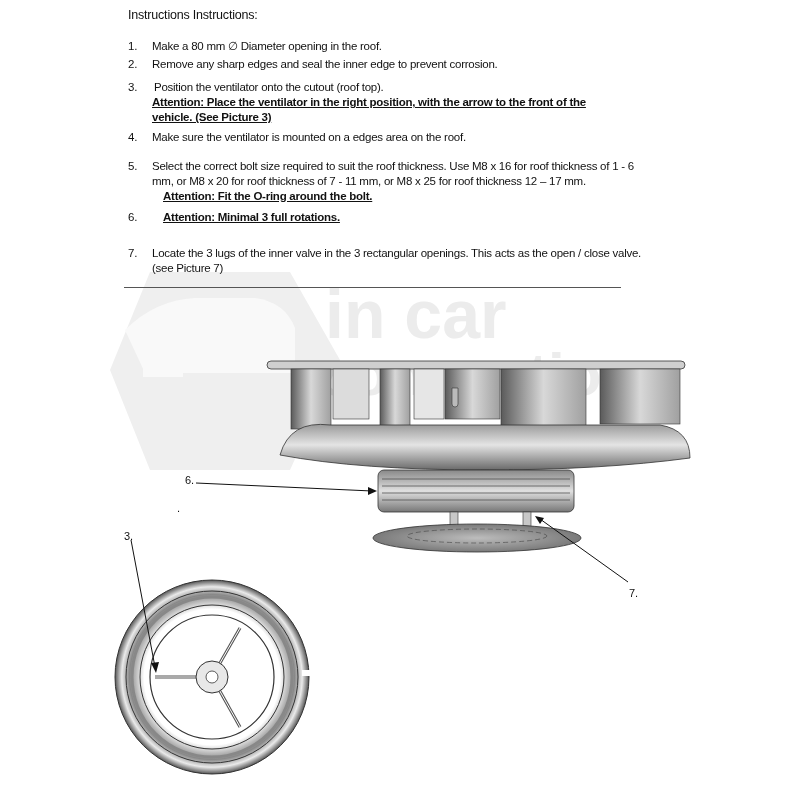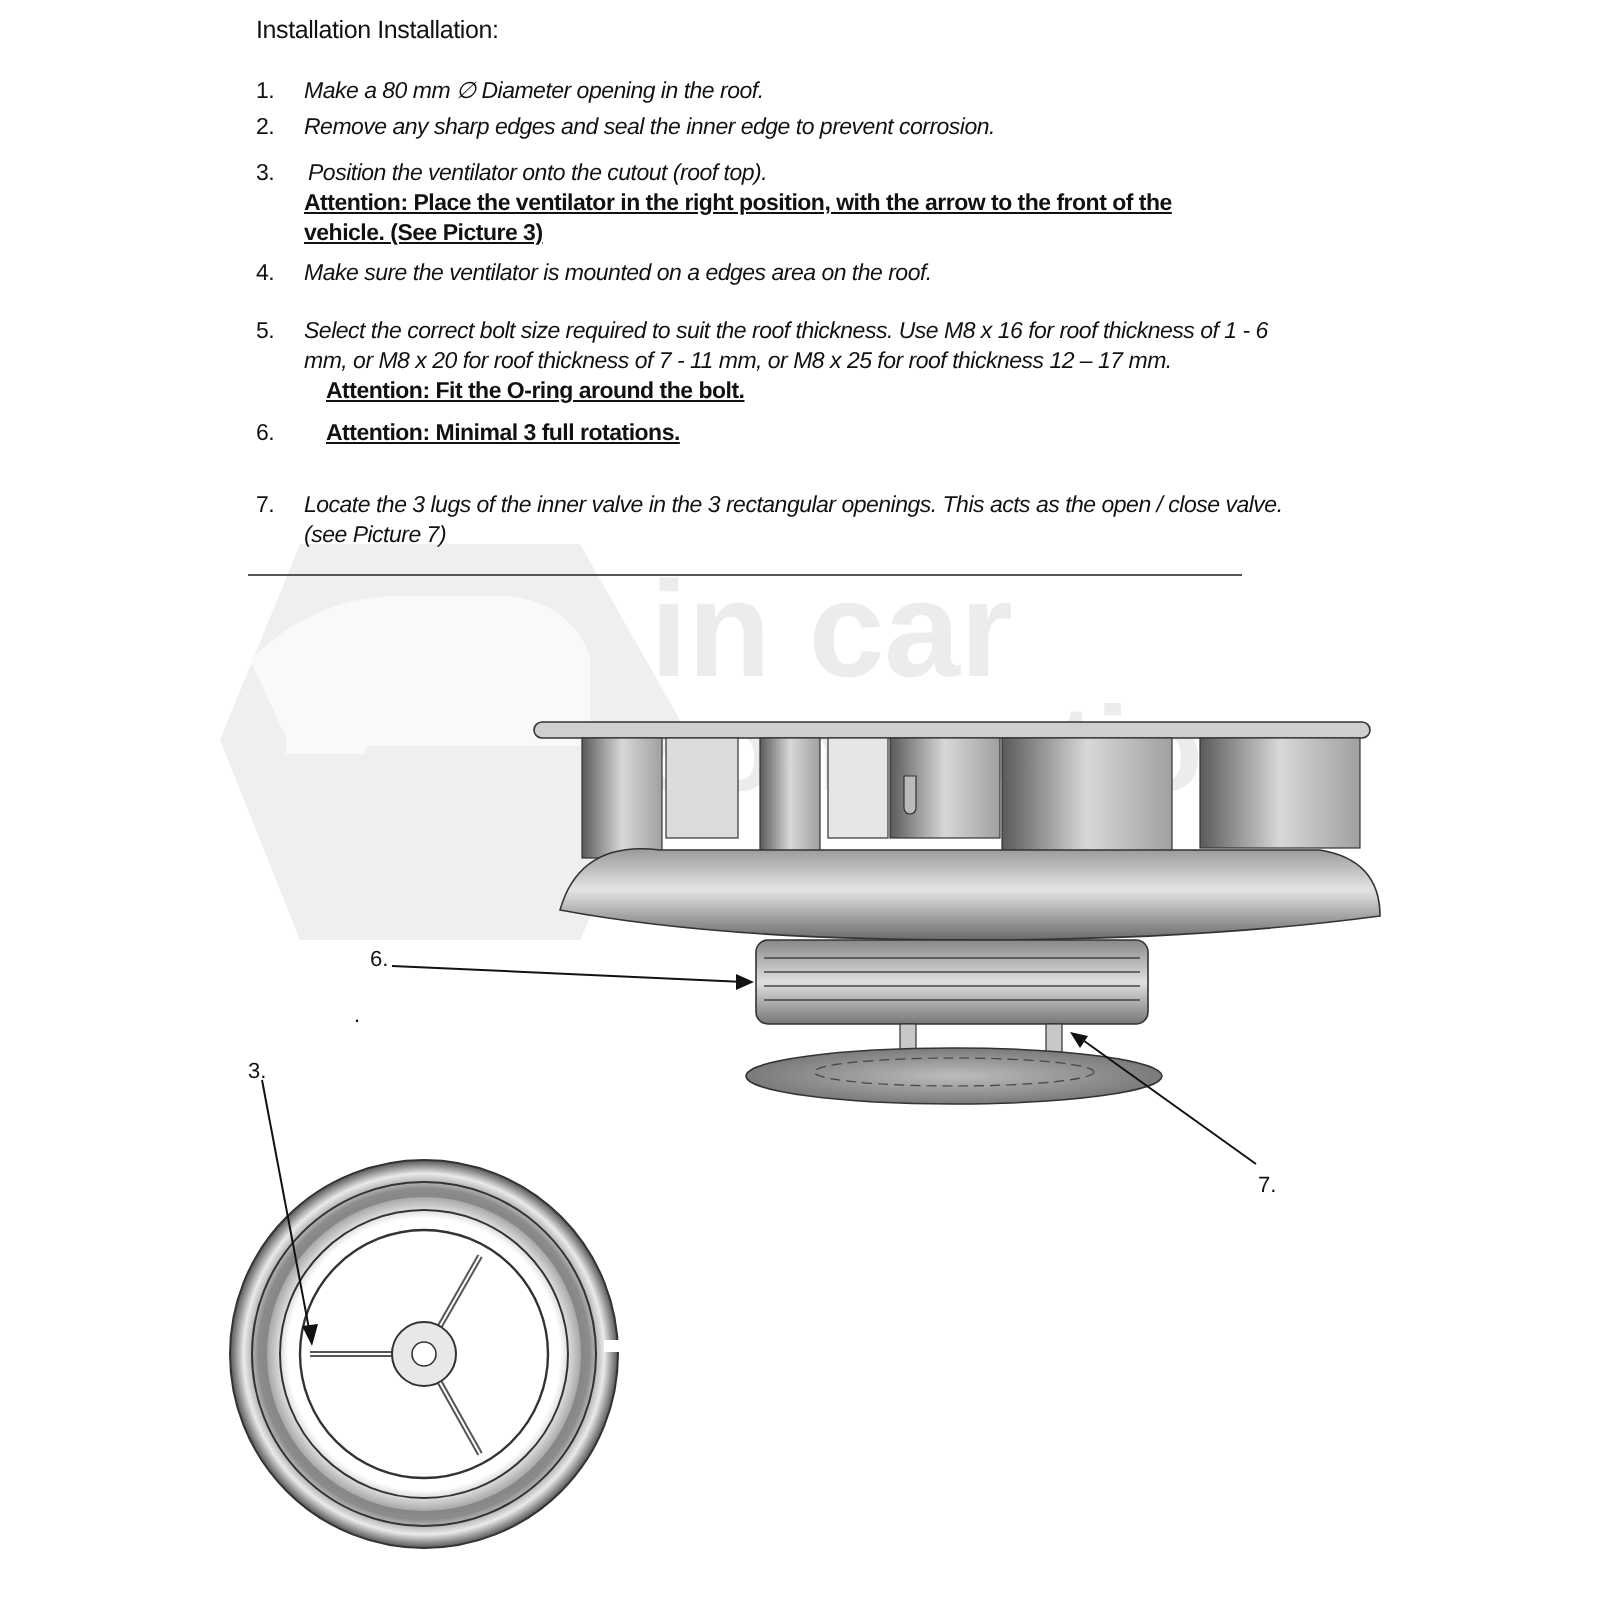--- a/index.html
+++ b/index.html
@@ -6,21 +6,21 @@
   body { width: 800px; height: 800px; position: relative; overflow: hidden;
          font-family: "Liberation Sans", sans-serif; color: #111; }
   .page { position: absolute; left: 0; top: 0; width: 800px; height: 800px; }
 
   .title { position: absolute; left: 128px; top: 8px; font-size: 12.5px; letter-spacing: -0.2px; }
 
   .step { position: absolute; left: 128px; font-size: 11.5px; line-height: 15px; letter-spacing: -0.25px; }
   .step .num { position: absolute; left: 0; top: 0; width: 20px; }
   .step .body { position: absolute; left: 24px; top: 0; white-space: nowrap; }
   .step .attn { font-weight: bold; text-decoration: underline; display: block; margin-left: 11px; }
-  .step .line { display: block; font-style: italic; }
+  .step .line { display: block; }
 
   .rule { position: absolute; left: 124px; top: 287px; width: 497px; height: 1px; background: #555; }
 
   
   .wm { position: absolute; left: 0; top: 0; width: 800px; height: 800px; pointer-events: none; }
 
   .label { position: absolute; font-size: 11px; font-family: "Liberation Sans", sans-serif; }
   svg { position: absolute; left: 0; top: 0; }
 </style>
 </head>
@@ -29,21 +29,21 @@
 <div class="page">
 
   <svg class="wm" width="800" height="800">
     <polygon points="150,272 290,272 340,360 290,470 150,470 110,370" fill="#efefef"></polygon>
     <path d="M125,330 q30,-30 70,-32 l60,0 q30,4 40,30 l0,45 -150,0 z" fill="#f9f9f9"></path>
     <rect x="143" y="367" width="40" height="10" fill="#f9f9f9"></rect>
     <text x="325" y="338" font-family="Liberation Sans, sans-serif" font-weight="bold" font-size="68" fill="#ececec">in car</text>
     <text x="318" y="395" font-family="Liberation Sans, sans-serif" font-weight="bold" font-size="60" fill="#ececec">connections</text>
   </svg>
 
-  <div class="title">Installation Installation:</div>
+  <div class="title">Instructions Instructions:</div>
 
   <div class="step" style="top:39px;">
     <span class="num">1.</span>
     <span class="body">
         <span class="line">Make a 80 mm  ∅ Diameter opening in the roof.</span>
       </span>
   </div>
   <div class="step" style="top:57px;">
     <span class="num">2.</span>
     <span class="body">

